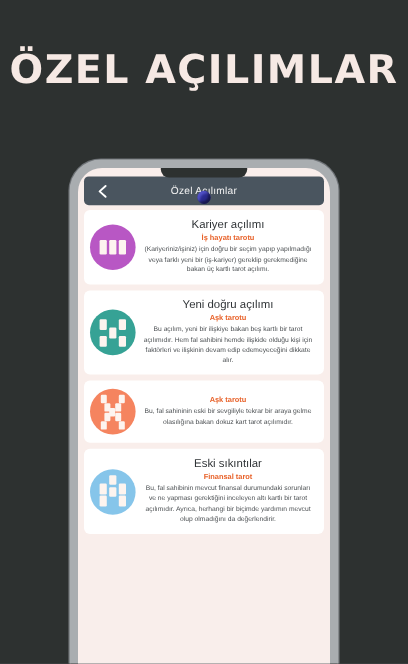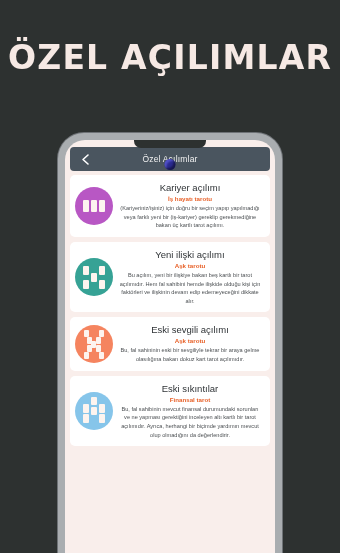--- a/index.html
+++ b/index.html
@@ -166,40 +166,39 @@
 
         <div class="card">
           <div class="badge" style="background:#36a295">
             <i style="left:8px;  top:8px;  width:6px; height:9px;"></i>
             <i style="left:24px; top:8px;  width:6px; height:9px;"></i>
             <i style="left:16px; top:15px; width:6px; height:9px;"></i>
             <i style="left:8px;  top:22px; width:6px; height:9px;"></i>
             <i style="left:24px; top:22px; width:6px; height:9px;"></i>
           </div>
           <div class="card-body">
-            <div class="card-title">Yeni ilişki açılımı</div>
+            <div class="card-title">Yeni doğru açılımı</div>
             <div class="card-sub">Aşk tarotu</div>
             <div class="card-desc">Bu açılım, yeni bir ilişkiye bakan beş kartlı bir tarot açılımıdır. Hem fal sahibini hemde ilişkide olduğu kişi için faktörleri ve ilişkinin devam edip edemeyeceğini dikkate alır.</div>
           </div>
         </div>
 
         <div class="card">
           <div class="badge" style="background:#f5845f">
             <i style="left:9px;  top:5px;  width:5px; height:7px;"></i>
             <i style="left:24px; top:5px;  width:5px; height:7px;"></i>
             <i style="left:12px; top:12px; width:5px; height:7px;"></i>
             <i style="left:21px; top:12px; width:5px; height:7px;"></i>
             <i style="left:16px; top:16px; width:5px; height:7px;"></i>
             <i style="left:12px; top:20px; width:5px; height:7px;"></i>
             <i style="left:21px; top:20px; width:5px; height:7px;"></i>
             <i style="left:9px;  top:27px; width:5px; height:7px;"></i>
             <i style="left:24px; top:27px; width:5px; height:7px;"></i>
           </div>
           <div class="card-body">
-            <div class="card-title">Eski sevgili açılımı</div>
             <div class="card-sub">Aşk tarotu</div>
             <div class="card-desc">Bu, fal sahininin eski bir sevgiliyle tekrar bir araya gelme olasılığına bakan dokuz kart tarot açılımıdır.</div>
           </div>
         </div>
 
         <div class="card">
           <div class="badge" style="background:#86c5ea">
             <i style="left:16px; top:5px;  width:6px; height:8px;"></i>
             <i style="left:8px;  top:12px; width:6px; height:9px;"></i>
             <i style="left:24px; top:12px; width:6px; height:9px;"></i>

